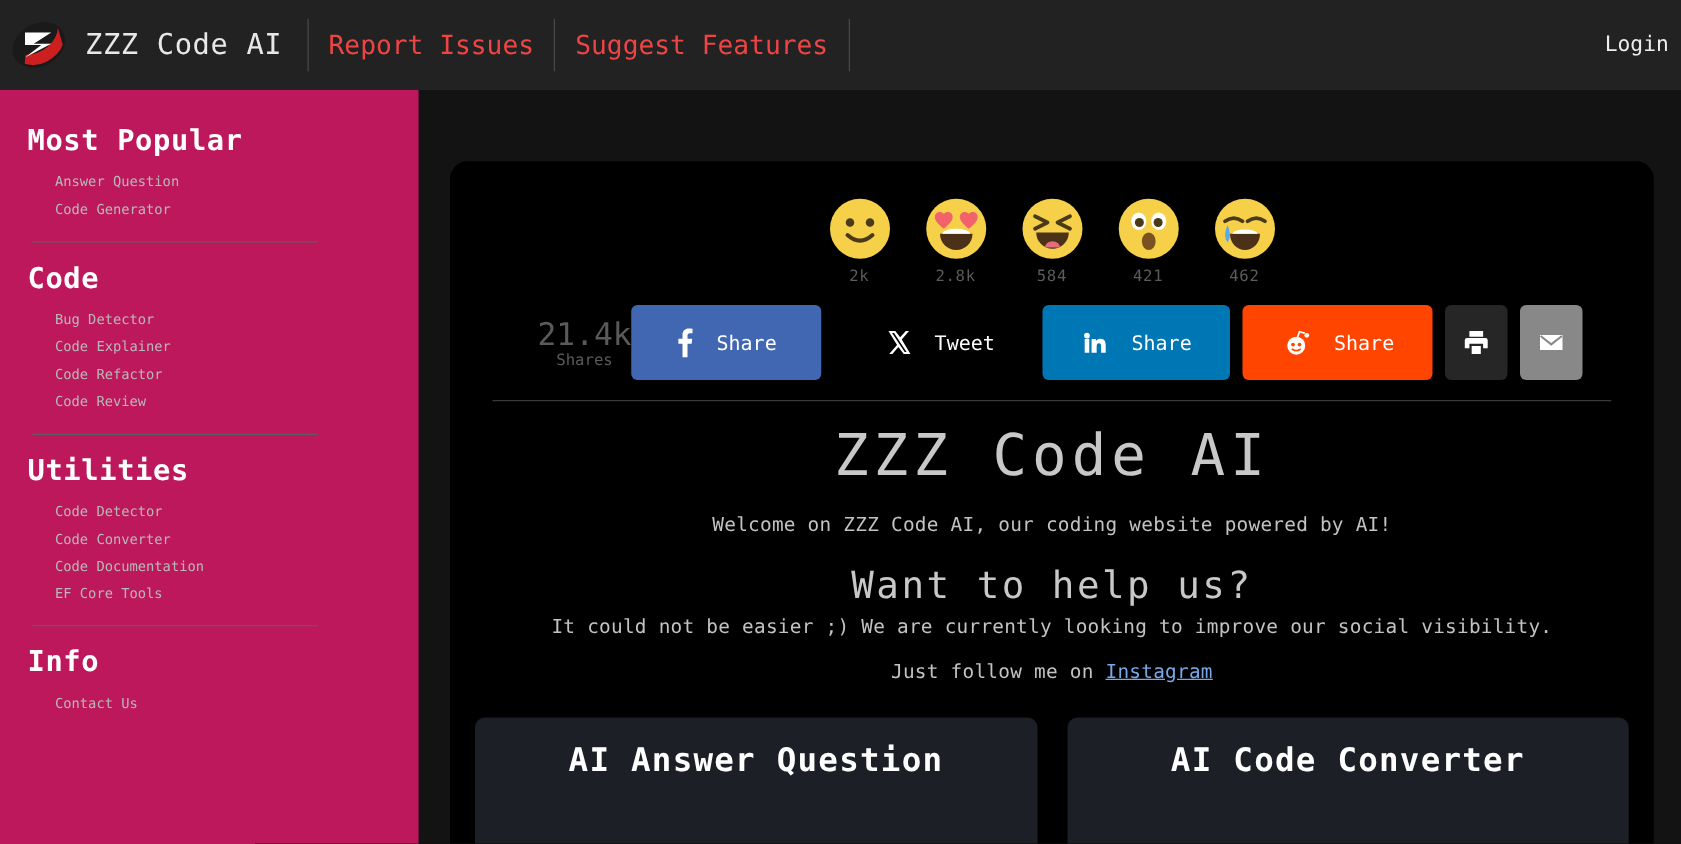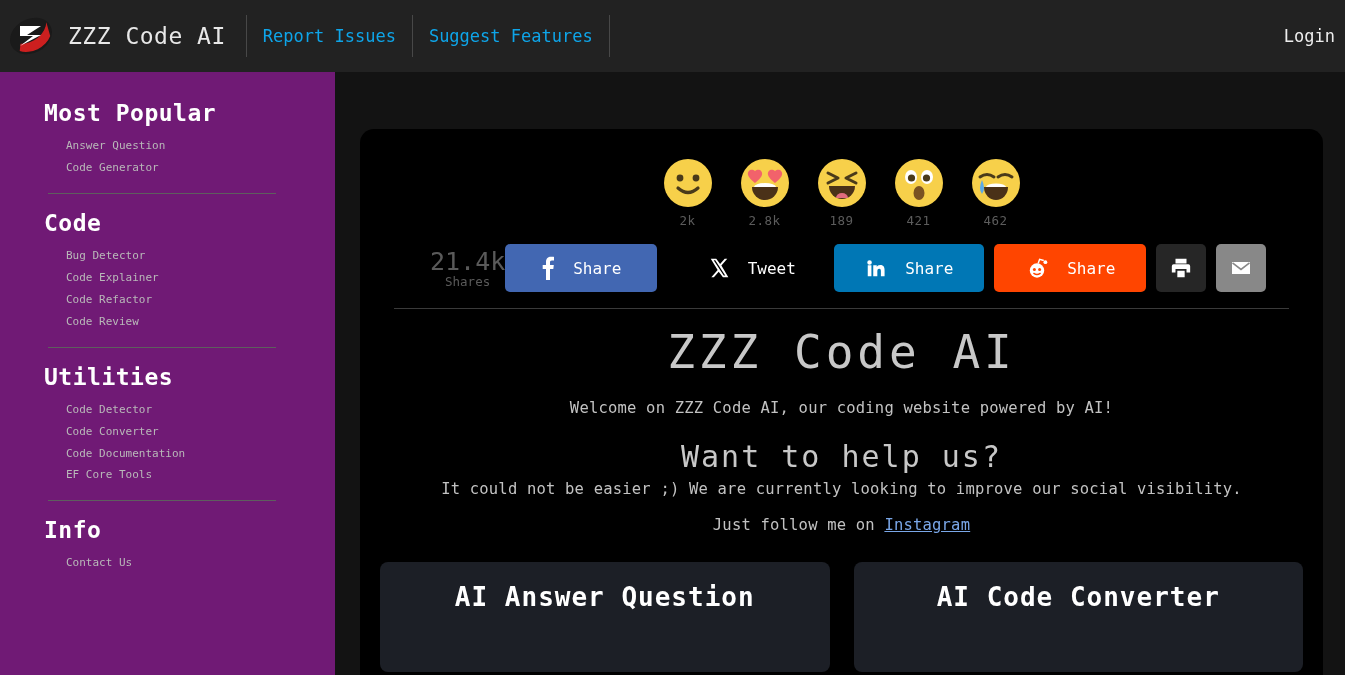--- a/index.html
+++ b/index.html
@@ -25,36 +25,36 @@
     flex: 0 0 auto;
   }
   .logo svg { display: block; }
   .brand-name {
     color: #e8e8e8; font-size: 23px; letter-spacing: 0.5px;
     white-space: nowrap;
   }
   .nav-links { display: flex; align-items: center; margin-left: 20px; height: 42px; }
   .nav-div { width: 1px; height: 42px; background: #484848; flex: 0 0 auto; }
   .nav-link {
-    color: #0ea5e9; font-size: 17px; padding: 0 16px;
+    color: #ef4444; font-size: 21px; padding: 0 16px;
     white-space: nowrap; text-decoration: none; line-height: 42px;
     cursor: pointer;
   }
   .login-link {
     position: absolute; right: 10px; top: 50%; transform: translateY(-50%);
     color: #ededed; font-size: 17px; text-decoration: none; cursor: pointer;
   }
 
   
   .body-wrap { display: flex; height: 603px; width: 100%; }
 
   .sidebar {
     width: 335px; flex: 0 0 335px;
-    background: #701a75;
-    padding: 28px 30px 0 44px;
+    background: #be185d;
+    padding: 28px 30px 0 22px;
     overflow: hidden;
   }
   .side-h {
     color: #ffffff; font-size: 23px; font-weight: bold;
     letter-spacing: 0.5px; margin-bottom: 9px;
   }
   .side-item {
     color: #b9b9b9; font-size: 11px;
     padding: 3px 0 3px 22px; text-decoration: none;
     display: block; cursor: pointer; line-height: 1.45;
@@ -90,21 +90,21 @@
   
   .share-bar {
     display: flex; align-items: center;
     padding: 16px 0 0 52px;
   }
   .share-count { text-align: center; margin-right: 4px; flex: 0 0 auto; }
   .share-count .num { color: #5a5a5a; font-size: 25px; letter-spacing: 0px; }
   .share-count .lbl { color: #5a5a5a; font-size: 12.5px; margin-top: -2px; }
   .sbtn {
     display: flex; align-items: center; justify-content: center;
-    height: 48px; border-radius: 5px; border: none;
+    height: 60px; border-radius: 5px; border: none;
     color: #fff; font-family: inherit; font-size: 16px;
     cursor: pointer; flex: 0 0 auto; gap: 18px;
     padding: 0 22px;
   }
   .sbtn .glyph { display: flex; align-items: center; }
   .sbtn-fb { background: #4267b2; width: 152px; margin-left: -4px; }
   .sbtn-tw { background: transparent; width: 145px; }
   .sbtn-li { background: #0077b5; width: 150px; }
   .sbtn-rd { background: #ff4500; width: 152px; }
   .sbtn-sq { width: 50px; padding: 0; gap: 0; }
@@ -240,21 +240,21 @@
         </div>
 
         <div class="reaction">
           <svg width="52" height="52" viewBox="0 0 52 52">
             <circle cx="26" cy="26" r="24" fill="#f7d04a"></circle>
             <path d="M12 16 L22 21 L12 26" stroke="#4a3a1a" stroke-width="3" fill="none" stroke-linejoin="round" stroke-linecap="round"></path>
             <path d="M40 16 L30 21 L40 26" stroke="#4a3a1a" stroke-width="3" fill="none" stroke-linejoin="round" stroke-linecap="round"></path>
             <path d="M13 29 h26 a13 13 0 0 1 -26 0z" fill="#4a3118"></path>
             <path d="M20 41 a6 5 0 0 1 12 0z" fill="#e06c7e"></path>
           </svg>
-          <div class="reaction-count">189</div>
+          <div class="reaction-count">584</div>
         </div>
 
         <div class="reaction">
           <svg width="52" height="52" viewBox="0 0 52 52">
             <circle cx="26" cy="26" r="24" fill="#f7d04a"></circle>
             <ellipse cx="18" cy="20" rx="6" ry="7" fill="#ffffff"></ellipse>
             <ellipse cx="34" cy="20" rx="6" ry="7" fill="#ffffff"></ellipse>
             <circle cx="18.5" cy="21" r="3.6" fill="#4a3a1a"></circle>
             <circle cx="33.5" cy="21" r="3.6" fill="#4a3a1a"></circle>
             <ellipse cx="26" cy="36" rx="5.5" ry="7" fill="#7a5222"></ellipse>

